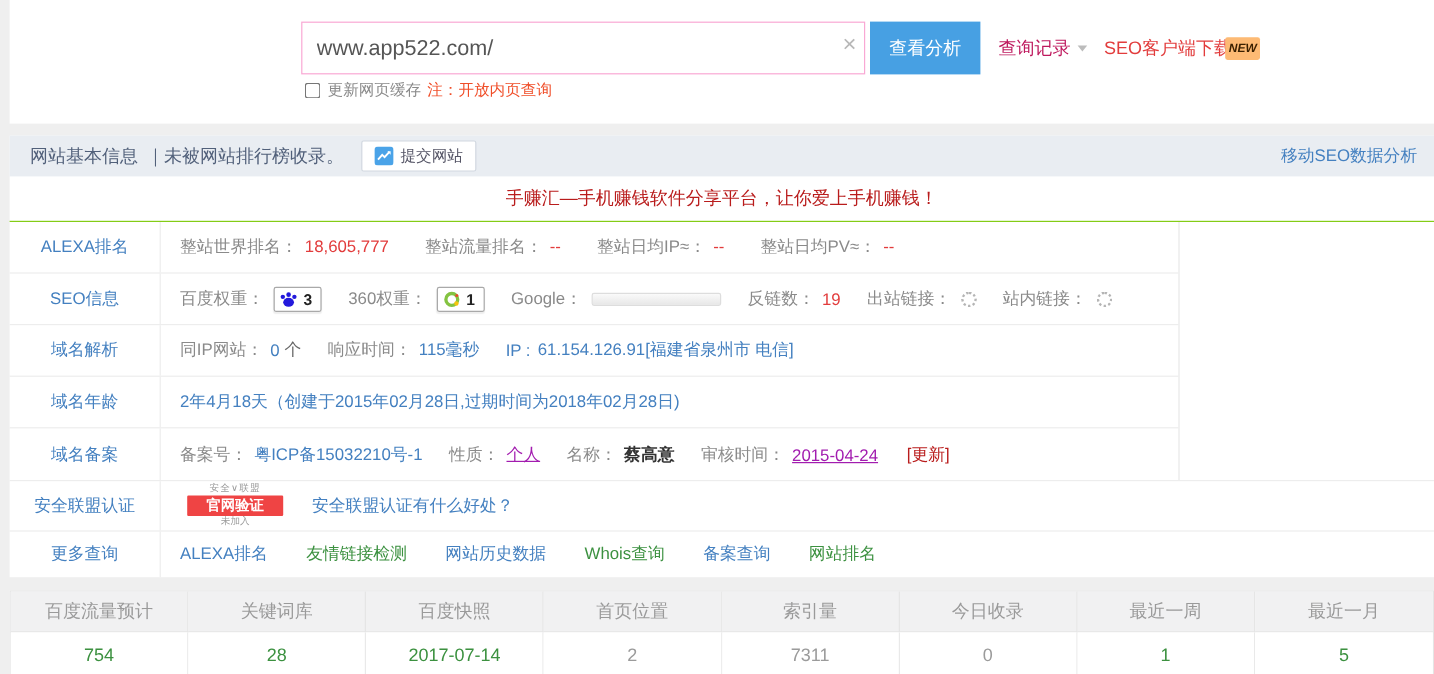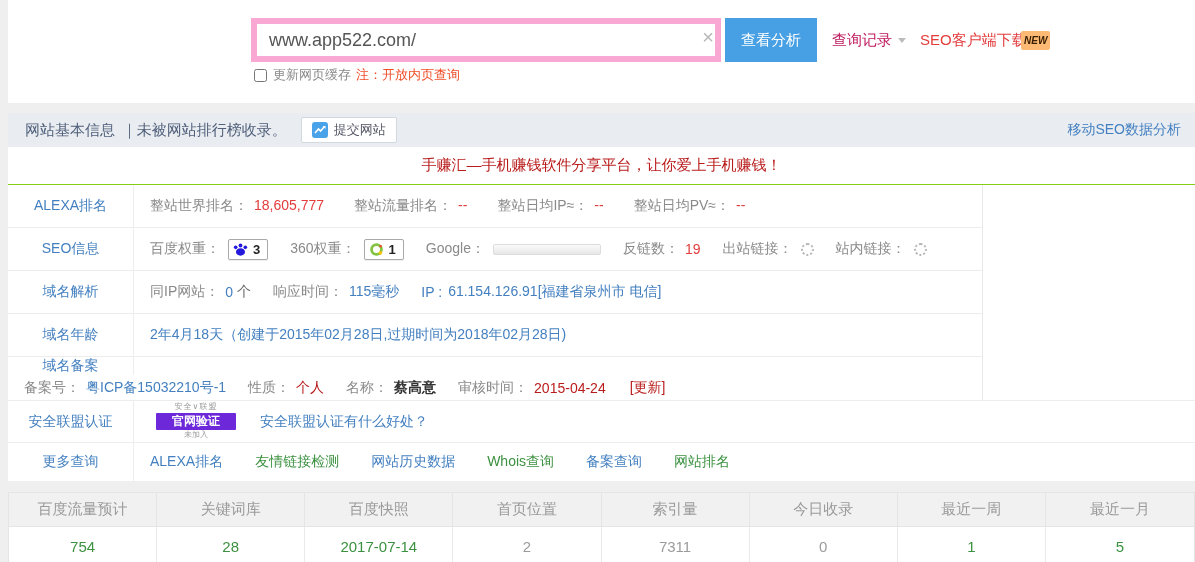--- a/index.html
+++ b/index.html
@@ -2,21 +2,21 @@
 <html><head>
 <meta charset="utf-8">
 <style>
   * { margin:0; padding:0; box-sizing:border-box; }
   body { font-family:"Liberation Sans","DejaVu Sans",sans-serif; }
   .page { width:1195px; height:562px; background:#efefef; padding-left:8px; overflow:hidden; }
 
   
   .top { height:103px; background:#fff; position:relative; }
   .search-input { position:absolute; left:243px; top:18px; width:470px; height:44px;
-    border:6px solid #f9a8d4; font-size:18px; color:#555; padding:0 34px 0 12px;
+    border:1px solid #f9a8d4; font-size:18px; color:#555; padding:0 34px 0 12px;
     font-family:"Liberation Sans","DejaVu Sans",sans-serif; outline:none; }
   .clear-x { position:absolute; left:688px; top:26px; font-size:20px; color:#b8b8b8; cursor:pointer; width:24px; text-align:center; }
   .analyze-btn { position:absolute; left:717px; top:18px; width:92px; height:44px; background:#47a0e3;
     color:#fff; border:none; font-size:15px; cursor:pointer; font-family:inherit; }
   .history { position:absolute; left:824px; top:31px; font-size:15px; color:#be185d; text-decoration:none; }
   .caret { display:inline-block; width:0; height:0; border-left:4px solid transparent;
     border-right:4px solid transparent; border-top:5px solid #bcbcbc; margin-left:6px; vertical-align:2px; }
   .seo-dl { position:absolute; left:912px; top:31px; font-size:15px; color:#e23c3c; text-decoration:none; }
   .new-badge { position:absolute; left:1013px; top:31px; background:#fdba74; color:#3a2000;
     font-size:10px; font-weight:bold; font-style:italic; padding:4px 3px; border-radius:2px; }
@@ -34,47 +34,47 @@
     height:26px; display:flex; align-items:center; gap:6px; padding:0 10px; font-size:13px; color:#556; cursor:pointer; font-family:inherit;text-align:center; }
   .mobile-link { margin-left:auto; font-size:14px; color:#4480c0; text-decoration:none; }
   .site-title-row { height:38px; display:flex; align-items:center; justify-content:center;
     font-size:15px; color:#b91c1c; border-bottom:1px solid #84cc16; }
 
   .rows-split { display:flex; border-bottom:1px solid #ededed; }
   .rows-left { width:974px; }
   .rows-right { flex:1; border-left:1px solid #e8e8e8; }
   .row { display:flex; height:43px; }
   .rows-left .row { border-bottom:1px solid #ededed; }
-  .rows-left .row:last-child { border-bottom:none;flex-direction:column; }
+  .rows-left .row:last-child { border-bottom:none; }
   .row-label { width:126px; min-width:126px; display:flex; align-items:center; justify-content:center;
     color:#4480c0; font-size:14px; border-right:1px solid #ededed; }
   .row-content { flex:1; display:flex; align-items:center; padding-left:16px; font-size:14px; color:#8a8a8a; }
   .row-full { border-bottom:1px solid #ededed; }
   .row-sec { height:42px; }
   .row-more { height:38px; border-bottom:none; }
   .k { color:#8a8a8a; }
   .v-red { color:#e23c3c; margin-left:6px; }
   .v-blue { color:#4480c0; margin-left:6px; }
-  .v-dark { color:#b91c1c; margin-left:6px; }
+  .v-dark { color:#a21caf; margin-left:6px;text-decoration:underline; }
   .v-name { color:#333; font-weight:bold; margin-left:6px; }
   .grp { margin-right:30px; white-space:nowrap; }
   .grp-sm { margin-right:22px; white-space:nowrap; display:flex; align-items:center; }
   .unit { color:#666; margin-left:4px; }
   a.upd { color:#b91c1c; text-decoration:none; margin-left:2px; }
 
   .weight-badge { display:inline-flex; align-items:center; gap:5px; border:1px solid #a9a9a9; border-radius:2px;
     background:#fff; height:21px; padding:0 7px 0 4px; margin-left:8px; box-shadow:0 1px 1px rgba(0,0,0,.07); }
   .weight-num { font-size:13px; font-weight:bold; color:#222; }
   .gbar { display:inline-block; width:108px; height:11px; border:1px solid #ddd;
     background:linear-gradient(#fafafa,#e7e7e7); border-radius:2px; margin-left:8px; }
   .spinner { display:inline-block; width:13px; height:13px; border:2px dotted #b5b5b5; border-radius:50%; margin-left:8px; }
 
   .emblem { width:92px; text-align:center; color:#9a9a9a; margin-right:18px; line-height:1.1; }
   .emblem-top { font-size:8px; letter-spacing:1px; }
-  .emblem-mid { background:#6d28d9; color:#fff; font-size:12px; font-weight:bold;
+  .emblem-mid { background:#ef4444; color:#fff; font-size:12px; font-weight:bold;
     padding:2px 0; margin:1px 6px; border-radius:1px; }
   .emblem-bottom { font-size:8px; }
   a.q-link { color:#4480c0; text-decoration:none; }
   .more-link { text-decoration:none; margin-right:32px; }
   .more-blue { color:#4480c0; }
   .more-green { color:#3c9140; }
 
   
   .stats { background:#fff; border:1px solid #e5e5e5; }
   .stats-grid { display:grid; grid-template-columns:repeat(8,1fr); }

